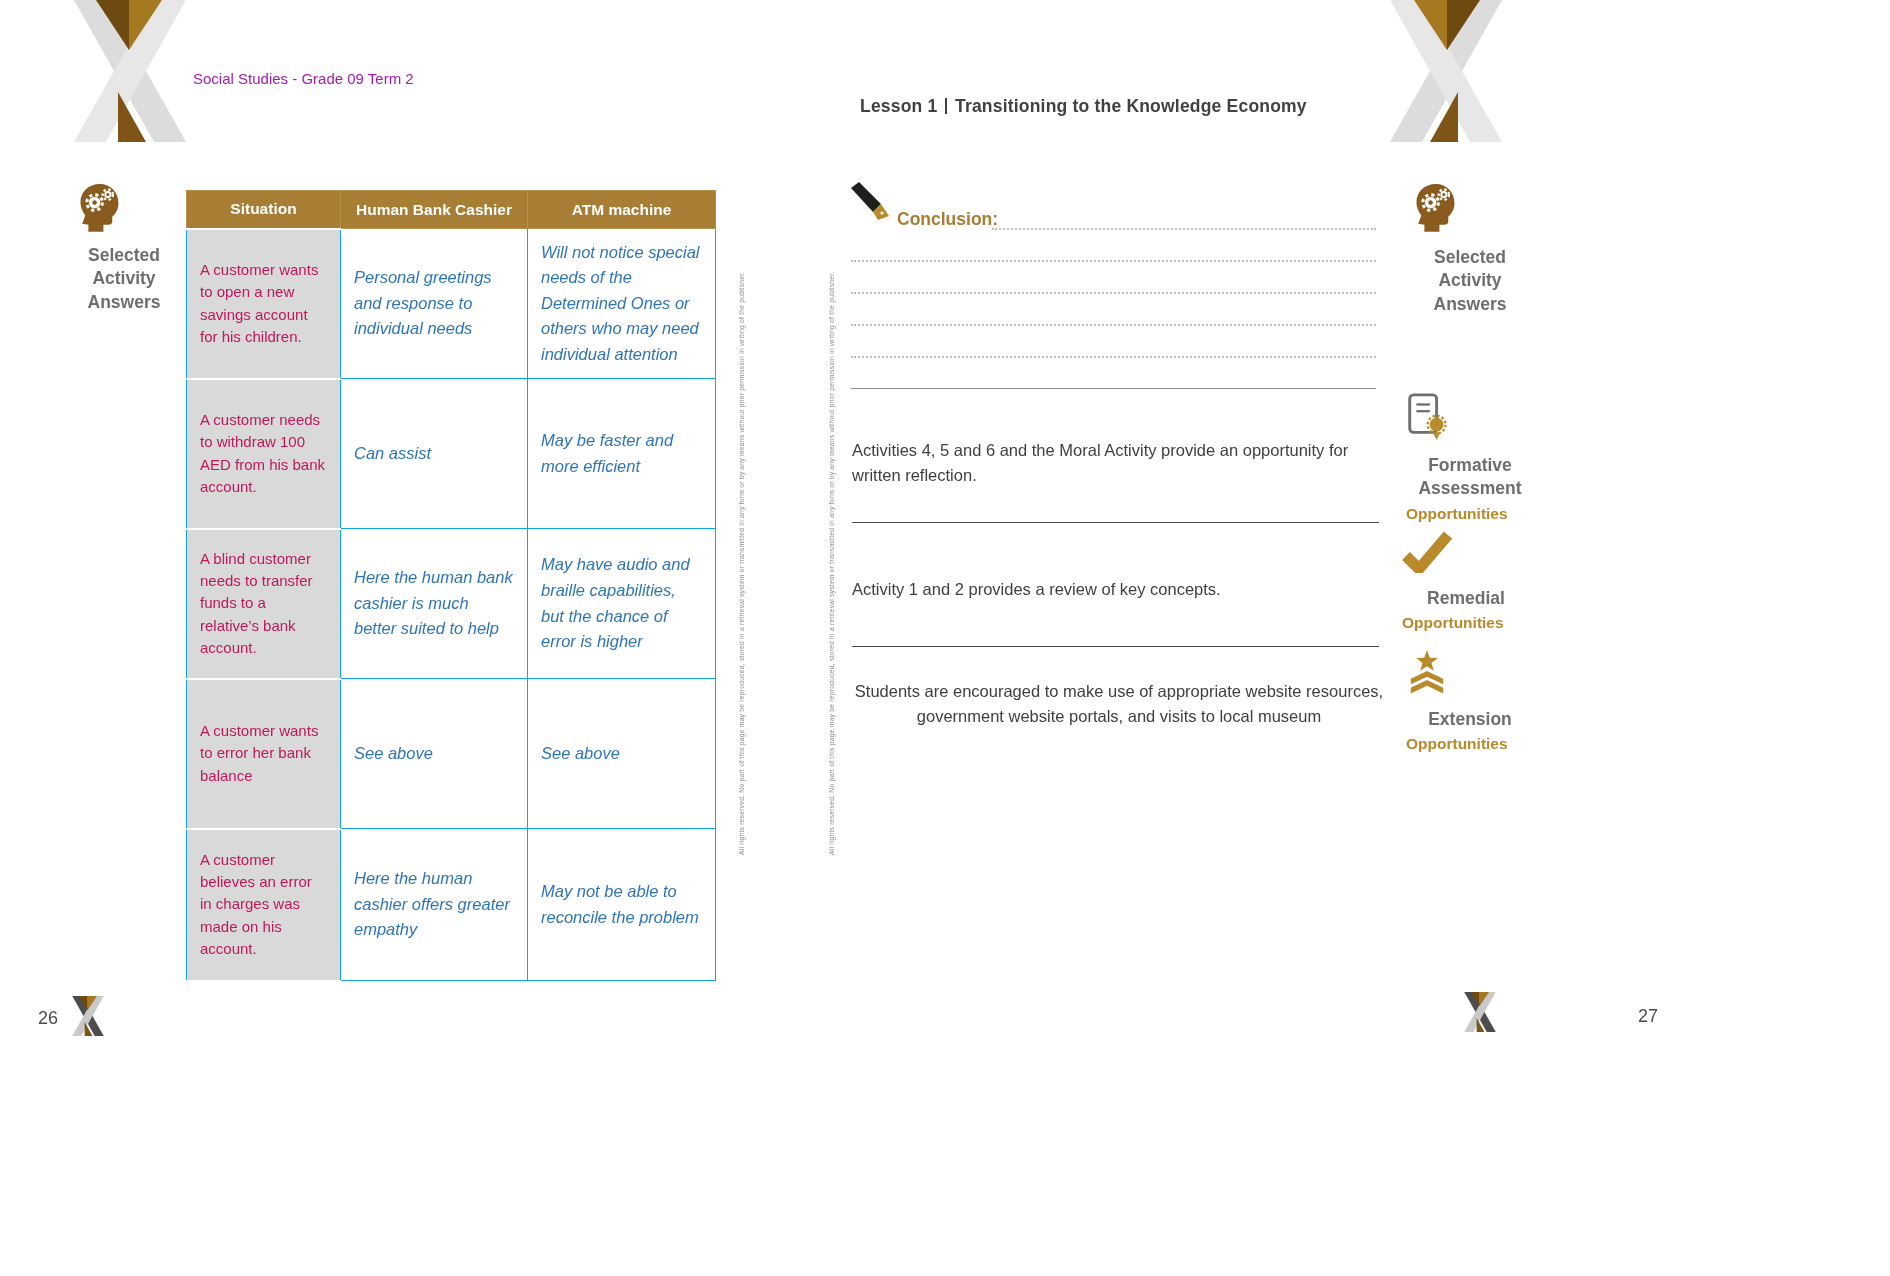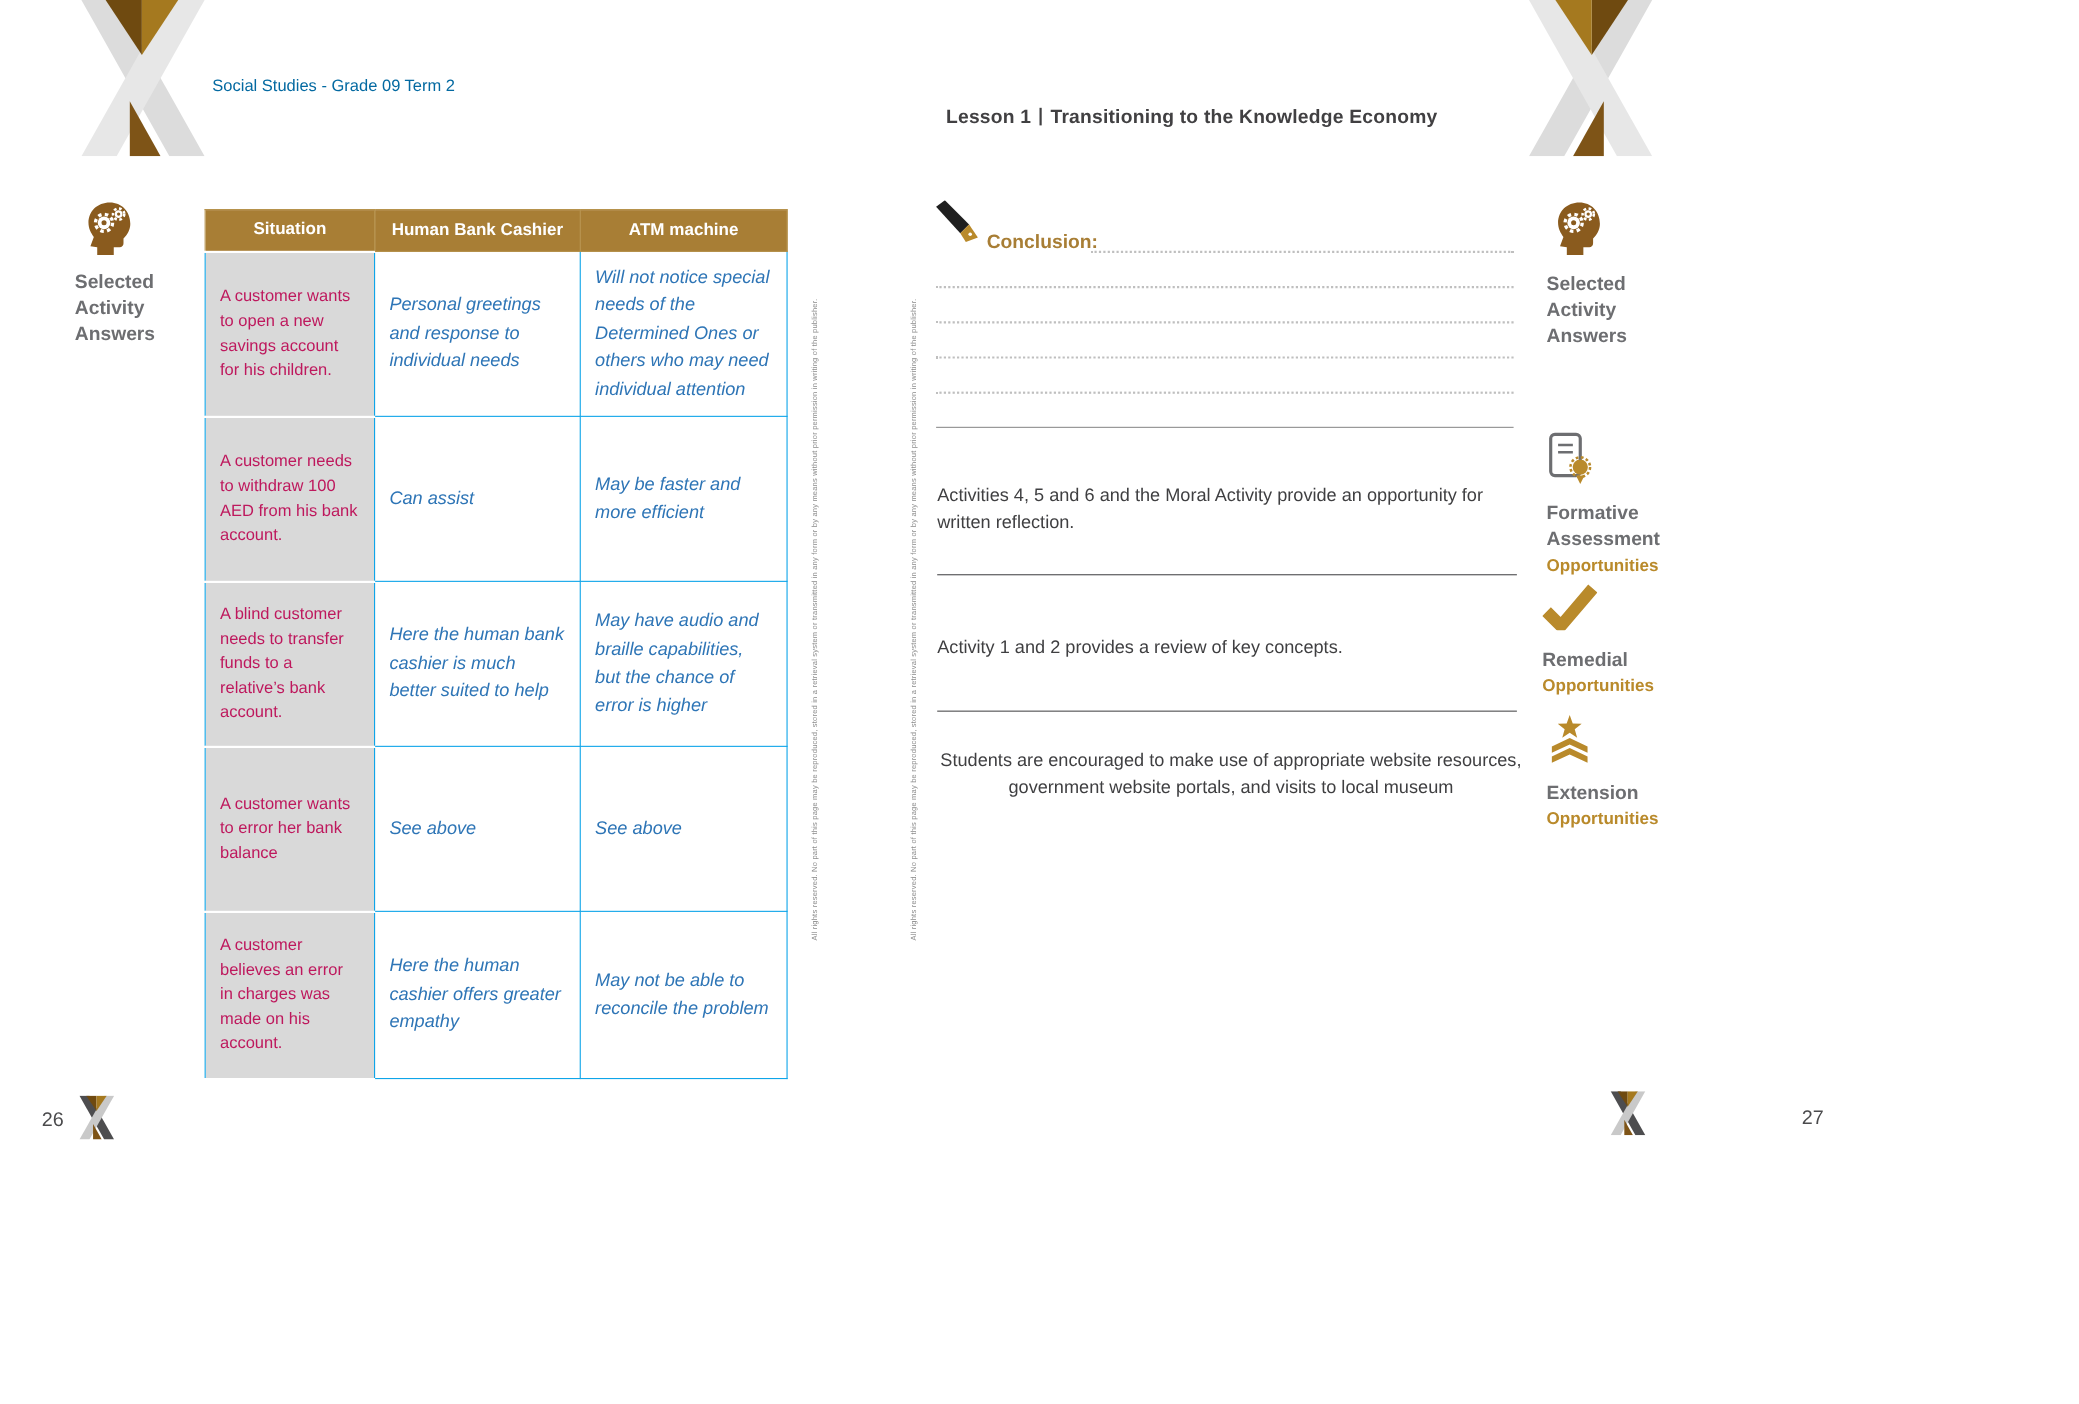--- a/index.html
+++ b/index.html
@@ -8,27 +8,27 @@
   .spread{position:relative;width:1890px;height:1276px;overflow:hidden;background:#fff;}
 
   
   .deco{position:absolute;display:block;line-height:0;}
   .deco-tl{left:66px;top:0;}
   .deco-tr{left:1382px;top:0;transform:scaleX(-1);}
   .deco-bl{left:70px;top:996px;}
   .deco-br{left:1462px;top:992px;}
 
   
-  .left-header{position:absolute;left:193px;top:70px;font-size:15px;color:#0369a1;}
+  .left-header{position:absolute;left:193px;top:70px;font-size:15px;color:#a21caf;}
   .right-header{position:absolute;left:860px;top:96px;width:505px;text-align:left;
     font-size:17.5px;font-weight:bold;color:#414042;letter-spacing:.2px;}
   .hsep{display:inline-block;width:1.5px;height:16px;background:#414042;margin:0 8px;vertical-align:-2px;}
 
   
-  .badge-title{font-size:17.5px;font-weight:bold;color:#6D6E71;line-height:1.33;}
+  .badge-title{font-size:17.5px;font-weight:bold;color:#6D6E71;line-height:1.33;text-align:center;}
   .badge-sub{font-size:15.5px;font-weight:bold;color:#B98A2B;line-height:1.3;margin-top:3px;}
   .badge-left{position:absolute;left:68px;top:182px;width:112px;}
   .badge-left .icon{display:inline-block;margin-left:8px;margin-bottom:8px;}
   .sb{position:absolute;width:128px;}
   .sb .icon{display:inline-block;margin-bottom:10px;}
   .sb-selected{left:1406px;top:182px;}
   .sb-selected .icon{margin-left:6px;}
   .sb-formative{left:1406px;top:392px;}
   .sb-remedial{left:1402px;top:531px;}
   .sb-extension{left:1406px;top:648px;}

